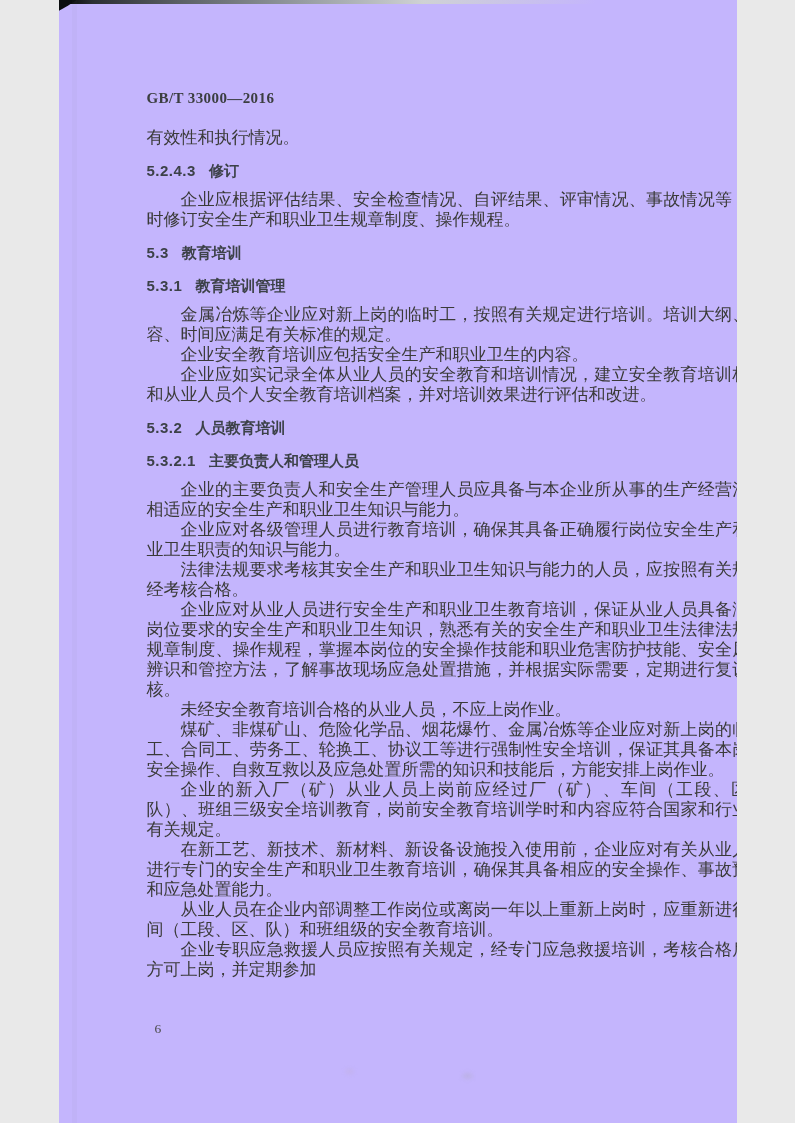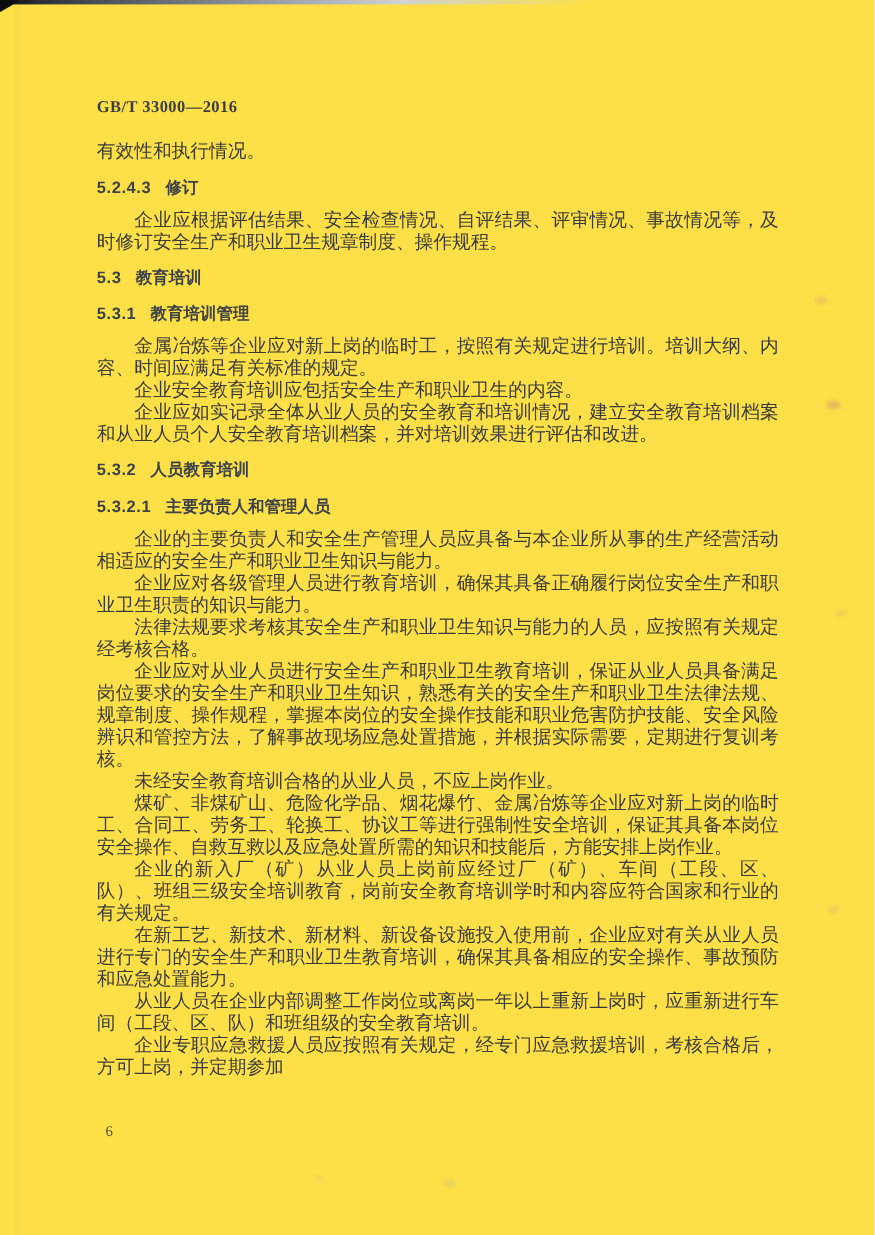--- a/index.html
+++ b/index.html
@@ -1,20 +1,20 @@
 <!DOCTYPE html>
 <html lang="zh"><head>
 <meta charset="utf-8">
 <style>
   html,body{margin:0;padding:0;background:#e9e9e9;}
   .page{
     position:relative;
-    width:795px;height:1123px;
+    width:678px;height:1123px;
     margin:0 auto;
-    background:#fde047;
+    background:#c4b5fd;
     overflow:hidden;
     font-family:"Liberation Serif","DejaVu Serif",serif;
     color:#3a3a38;
   }
   
   .top-bar{
     position:absolute;top:0;left:0;height:4px;width:560px;
     background:linear-gradient(90deg,#000 0%,#2b2f33 6%,#5c6166 22%,#9aa0a5 45%,#cfd2d4 65%,rgba(255,255,255,0) 96%);
   }
   .corner-wedge{

